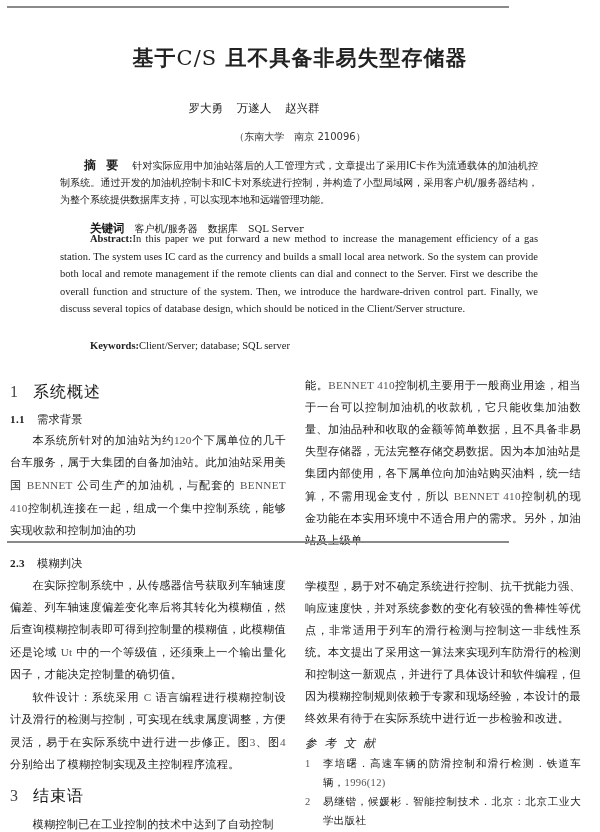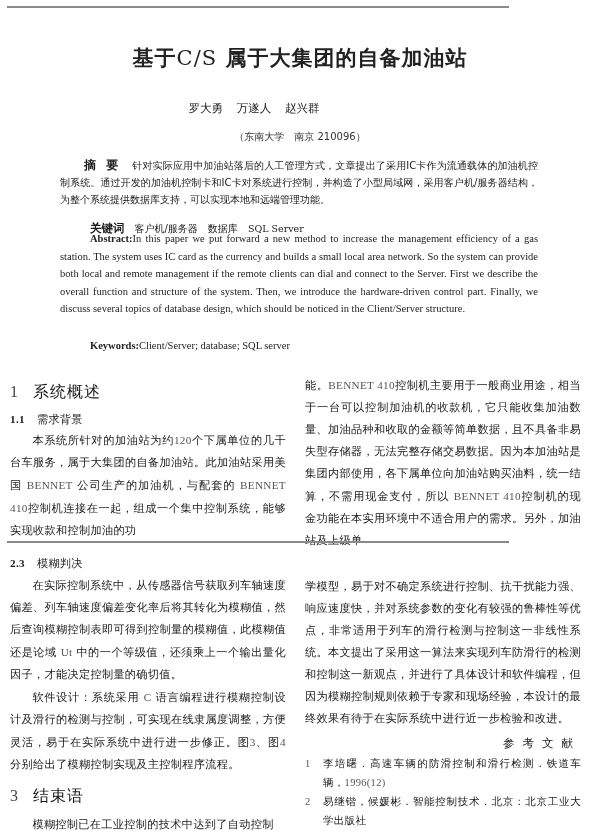--- a/index.html
+++ b/index.html
@@ -21,32 +21,32 @@
   .abstract-en .label { font-weight: bold; padding-left: 30px; }
   .kw-en { position: absolute; top: 337px; left: 60px; width: 478px; font-family: "Liberation Serif", serif; font-size: 10.5px; line-height: 17px; color: #222; }
   .kw-en .label { font-weight: bold; padding-left: 30px; }
   .col { position: absolute; width: 276px; font-size: 11.2px; line-height: 22px; text-align: justify; letter-spacing: 0.3px; }
   .col .latin { font-family: "Liberation Serif", serif; color: #555; }
   .h1 { font-size: 16px; line-height: 24px; font-weight: normal; letter-spacing: 1px; }
   .h1 .num { font-family: "Liberation Serif", serif; color: #444; margin-right: 14px; font-weight: normal; }
   .h2 { font-size: 11.2px; line-height: 18px; }
   .h2 .num { font-family: "Liberation Serif", serif; font-weight: bold; margin-right: 12px; }
   .indent { text-indent: 2em; }
-  .refs-title { text-align: right; font-size: 11.5px; letter-spacing: 8px; margin-top: 2px; line-height: 22px; }
+  .refs-title { text-align: left; font-size: 11.5px; letter-spacing: 8px; margin-top: 2px; line-height: 22px; font-style: italic; }
   .ref { display: flex; font-size: 10.5px; line-height: 19px; }
   .ref .n { font-family: "Liberation Serif", serif; color: #555; width: 18px; flex: none; }
   .ref .t { flex: 1; }
 </style>
 </head>
 <body>
 
 <div class="rule top"></div>
 
 <h1 class="title">
-  <span>基于</span><span class="latin">C/S</span><span> 属于大集团的自备加油站</span>
+  <span>基于</span><span class="latin">C/S</span><span> 且不具备非易失型存储器</span>
 </h1>
 
 <div class="authors">罗大勇 万遂人 赵兴群</div>
 <div class="affil">（东南大学　南京 210096）</div>
 
 <div class="abstract-cn">
   <span class="label">摘要</span><span>针对实际应用中加油站落后的人工管理方式，文章提出了采用IC卡作为流通载体的加油机控制系统。通过开发的加油机控制卡和IC卡对系统进行控制，并构造了小型局域网，采用客户机/服务器结构，为整个系统提供数据库支持，可以实现本地和远端管理功能。</span>
 </div>
 
 <div class="kw-cn">

